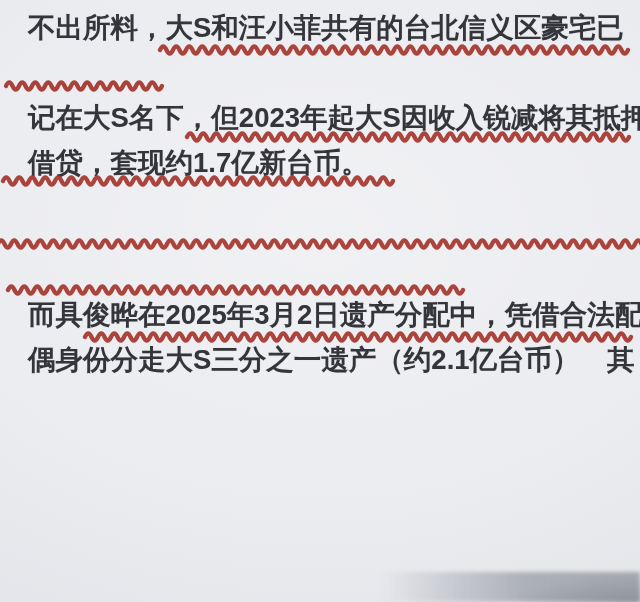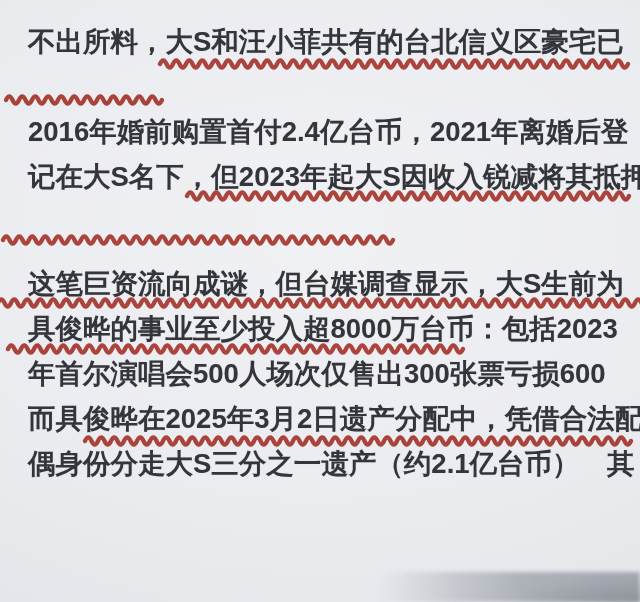--- a/index.html
+++ b/index.html
@@ -6,21 +6,21 @@
   .screen{
     position:relative;
     width:640px;height:602px;
     overflow:hidden;
     background-color:var(--bg,#e9eaee);
     background-image:radial-gradient(130% 95% at 50% 38%,
       rgba(255,255,255,.35) 0%, rgba(255,255,255,.12) 45%, rgba(180,183,194,.18) 100%);
     font-family:"Liberation Sans","DejaVu Sans",sans-serif;
   }
   .article{padding-top:5px;}
-  .para{position:relative;margin-top:14px;}
+  .para{position:relative;}
   .para + .para{margin-top:17px;}
   .line{
     position:relative;
     height:45px;
     display:flex;align-items:center;
     padding-left:28px;
   }
   .txt{
     font-size:27.5px;
     font-weight:600;
@@ -69,50 +69,43 @@
   <svg class="wavy" width="465" height="14" viewBox="0 0 465 14" style="left: 160px; bottom: -7px;">
             <path d="M0 7 q3.25 -7 6.5 0 q3.25 7 6.5 0 q3.25 -7 6.5 0 q3.25 7 6.5 0 q3.25 -7 6.5 0 q3.25 7 6.5 0 q3.25 -7 6.5 0 q3.25 7 6.5 0 q3.25 -7 6.5 0 q3.25 7 6.5 0 q3.25 -7 6.5 0 q3.25 7 6.5 0 q3.25 -7 6.5 0 q3.25 7 6.5 0 q3.25 -7 6.5 0 q3.25 7 6.5 0 q3.25 -7 6.5 0 q3.25 7 6.5 0 q3.25 -7 6.5 0 q3.25 7 6.5 0 q3.25 -7 6.5 0 q3.25 7 6.5 0 q3.25 -7 6.5 0 q3.25 7 6.5 0 q3.25 -7 6.5 0 q3.25 7 6.5 0 q3.25 -7 6.5 0 q3.25 7 6.5 0 q3.25 -7 6.5 0 q3.25 7 6.5 0 q3.25 -7 6.5 0 q3.25 7 6.5 0 q3.25 -7 6.5 0 q3.25 7 6.5 0 q3.25 -7 6.5 0 q3.25 7 6.5 0 q3.25 -7 6.5 0 q3.25 7 6.5 0 q3.25 -7 6.5 0 q3.25 7 6.5 0 q3.25 -7 6.5 0 q3.25 7 6.5 0 q3.25 -7 6.5 0 q3.25 7 6.5 0 q3.25 -7 6.5 0 q3.25 7 6.5 0 q3.25 -7 6.5 0 q3.25 7 6.5 0 q3.25 -7 6.5 0 q3.25 7 6.5 0 q3.25 -7 6.5 0 q3.25 7 6.5 0 q3.25 -7 6.5 0 q3.25 7 6.5 0 q3.25 -7 6.5 0 q3.25 7 6.5 0 q3.25 -7 6.5 0 q3.25 7 6.5 0 q3.25 -7 6.5 0 q3.25 7 6.5 0 q3.25 -7 6.5 0 q3.25 7 6.5 0 q3.25 -7 6.5 0 q3.25 7 6.5 0 q3.25 -7 6.5 0 q3.25 7 6.5 0 q3.25 -7 6.5 0 q3.25 7 6.5 0 q3.25 -7 6.5 0 q3.25 7 6.5 0 q3.25 -7 6.5 0 q3.25 7 6.5 0" fill="none" stroke="#a63a31" stroke-width="4.3" stroke-linecap="round"></path>
           </svg>
         </div>
         <div class="line">
   <svg class="wavy" width="149.4" height="14" viewBox="0 0 149.4 14" style="left: 5.8px; bottom: 2px;">
             <path d="M0 7 q3.25 -7 6.5 0 q3.25 7 6.5 0 q3.25 -7 6.5 0 q3.25 7 6.5 0 q3.25 -7 6.5 0 q3.25 7 6.5 0 q3.25 -7 6.5 0 q3.25 7 6.5 0 q3.25 -7 6.5 0 q3.25 7 6.5 0 q3.25 -7 6.5 0 q3.25 7 6.5 0 q3.25 -7 6.5 0 q3.25 7 6.5 0 q3.25 -7 6.5 0 q3.25 7 6.5 0 q3.25 -7 6.5 0 q3.25 7 6.5 0 q3.25 -7 6.5 0 q3.25 7 6.5 0 q3.25 -7 6.5 0 q3.25 7 6.5 0 q3.25 -7 6.5 0 q3.25 7 6.5 0" fill="none" stroke="#a63a31" stroke-width="4.3" stroke-linecap="round"></path>
           </svg>
         </div>
         <div class="line">
-    <span class="txt">2016年婚前购置首付2.4亿台币，2021年离婚后登</span>
-  </div>
-        <div class="line">
     <span class="txt">记在大S名下，但2023年起大S因收入锐减将其抵押</span>
   <svg class="wavy" width="438" height="14" viewBox="0 0 438 14" style="left: 187px; bottom: -4px;">
             <path d="M0 7 q3.25 -7 6.5 0 q3.25 7 6.5 0 q3.25 -7 6.5 0 q3.25 7 6.5 0 q3.25 -7 6.5 0 q3.25 7 6.5 0 q3.25 -7 6.5 0 q3.25 7 6.5 0 q3.25 -7 6.5 0 q3.25 7 6.5 0 q3.25 -7 6.5 0 q3.25 7 6.5 0 q3.25 -7 6.5 0 q3.25 7 6.5 0 q3.25 -7 6.5 0 q3.25 7 6.5 0 q3.25 -7 6.5 0 q3.25 7 6.5 0 q3.25 -7 6.5 0 q3.25 7 6.5 0 q3.25 -7 6.5 0 q3.25 7 6.5 0 q3.25 -7 6.5 0 q3.25 7 6.5 0 q3.25 -7 6.5 0 q3.25 7 6.5 0 q3.25 -7 6.5 0 q3.25 7 6.5 0 q3.25 -7 6.5 0 q3.25 7 6.5 0 q3.25 -7 6.5 0 q3.25 7 6.5 0 q3.25 -7 6.5 0 q3.25 7 6.5 0 q3.25 -7 6.5 0 q3.25 7 6.5 0 q3.25 -7 6.5 0 q3.25 7 6.5 0 q3.25 -7 6.5 0 q3.25 7 6.5 0 q3.25 -7 6.5 0 q3.25 7 6.5 0 q3.25 -7 6.5 0 q3.25 7 6.5 0 q3.25 -7 6.5 0 q3.25 7 6.5 0 q3.25 -7 6.5 0 q3.25 7 6.5 0 q3.25 -7 6.5 0 q3.25 7 6.5 0 q3.25 -7 6.5 0 q3.25 7 6.5 0 q3.25 -7 6.5 0 q3.25 7 6.5 0 q3.25 -7 6.5 0 q3.25 7 6.5 0 q3.25 -7 6.5 0 q3.25 7 6.5 0 q3.25 -7 6.5 0 q3.25 7 6.5 0 q3.25 -7 6.5 0 q3.25 7 6.5 0 q3.25 -7 6.5 0 q3.25 7 6.5 0 q3.25 -7 6.5 0 q3.25 7 6.5 0 q3.25 -7 6.5 0 q3.25 7 6.5 0" fill="none" stroke="#a63a31" stroke-width="4.3" stroke-linecap="round"></path>
           </svg>
         </div>
         <div class="line">
+    <span class="txt">借贷，套现约1.7亿新台币。</span>
   <svg class="wavy" width="387" height="14" viewBox="0 0 387 14" style="left: 2.8px; bottom: -3px;">
             <path d="M0 7 q3.25 -7 6.5 0 q3.25 7 6.5 0 q3.25 -7 6.5 0 q3.25 7 6.5 0 q3.25 -7 6.5 0 q3.25 7 6.5 0 q3.25 -7 6.5 0 q3.25 7 6.5 0 q3.25 -7 6.5 0 q3.25 7 6.5 0 q3.25 -7 6.5 0 q3.25 7 6.5 0 q3.25 -7 6.5 0 q3.25 7 6.5 0 q3.25 -7 6.5 0 q3.25 7 6.5 0 q3.25 -7 6.5 0 q3.25 7 6.5 0 q3.25 -7 6.5 0 q3.25 7 6.5 0 q3.25 -7 6.5 0 q3.25 7 6.5 0 q3.25 -7 6.5 0 q3.25 7 6.5 0 q3.25 -7 6.5 0 q3.25 7 6.5 0 q3.25 -7 6.5 0 q3.25 7 6.5 0 q3.25 -7 6.5 0 q3.25 7 6.5 0 q3.25 -7 6.5 0 q3.25 7 6.5 0 q3.25 -7 6.5 0 q3.25 7 6.5 0 q3.25 -7 6.5 0 q3.25 7 6.5 0 q3.25 -7 6.5 0 q3.25 7 6.5 0 q3.25 -7 6.5 0 q3.25 7 6.5 0 q3.25 -7 6.5 0 q3.25 7 6.5 0 q3.25 -7 6.5 0 q3.25 7 6.5 0 q3.25 -7 6.5 0 q3.25 7 6.5 0 q3.25 -7 6.5 0 q3.25 7 6.5 0 q3.25 -7 6.5 0 q3.25 7 6.5 0 q3.25 -7 6.5 0 q3.25 7 6.5 0 q3.25 -7 6.5 0 q3.25 7 6.5 0 q3.25 -7 6.5 0 q3.25 7 6.5 0 q3.25 -7 6.5 0 q3.25 7 6.5 0 q3.25 -7 6.5 0 q3.25 7 6.5 0" fill="none" stroke="#a63a31" stroke-width="4.3" stroke-linecap="round"></path>
           </svg>
         </div>
       </div>
       <div class="para">
         <div class="line">
-    <span class="txt">这笔巨资流向成谜，但台媒调查显示，大S生前为</span>
   <svg class="wavy" width="645" height="14" viewBox="0 0 645 14" style="left: -2px; bottom: -4px;">
             <path d="M0 7 q3.25 -7 6.5 0 q3.25 7 6.5 0 q3.25 -7 6.5 0 q3.25 7 6.5 0 q3.25 -7 6.5 0 q3.25 7 6.5 0 q3.25 -7 6.5 0 q3.25 7 6.5 0 q3.25 -7 6.5 0 q3.25 7 6.5 0 q3.25 -7 6.5 0 q3.25 7 6.5 0 q3.25 -7 6.5 0 q3.25 7 6.5 0 q3.25 -7 6.5 0 q3.25 7 6.5 0 q3.25 -7 6.5 0 q3.25 7 6.5 0 q3.25 -7 6.5 0 q3.25 7 6.5 0 q3.25 -7 6.5 0 q3.25 7 6.5 0 q3.25 -7 6.5 0 q3.25 7 6.5 0 q3.25 -7 6.5 0 q3.25 7 6.5 0 q3.25 -7 6.5 0 q3.25 7 6.5 0 q3.25 -7 6.5 0 q3.25 7 6.5 0 q3.25 -7 6.5 0 q3.25 7 6.5 0 q3.25 -7 6.5 0 q3.25 7 6.5 0 q3.25 -7 6.5 0 q3.25 7 6.5 0 q3.25 -7 6.5 0 q3.25 7 6.5 0 q3.25 -7 6.5 0 q3.25 7 6.5 0 q3.25 -7 6.5 0 q3.25 7 6.5 0 q3.25 -7 6.5 0 q3.25 7 6.5 0 q3.25 -7 6.5 0 q3.25 7 6.5 0 q3.25 -7 6.5 0 q3.25 7 6.5 0 q3.25 -7 6.5 0 q3.25 7 6.5 0 q3.25 -7 6.5 0 q3.25 7 6.5 0 q3.25 -7 6.5 0 q3.25 7 6.5 0 q3.25 -7 6.5 0 q3.25 7 6.5 0 q3.25 -7 6.5 0 q3.25 7 6.5 0 q3.25 -7 6.5 0 q3.25 7 6.5 0 q3.25 -7 6.5 0 q3.25 7 6.5 0 q3.25 -7 6.5 0 q3.25 7 6.5 0 q3.25 -7 6.5 0 q3.25 7 6.5 0 q3.25 -7 6.5 0 q3.25 7 6.5 0 q3.25 -7 6.5 0 q3.25 7 6.5 0 q3.25 -7 6.5 0 q3.25 7 6.5 0 q3.25 -7 6.5 0 q3.25 7 6.5 0 q3.25 -7 6.5 0 q3.25 7 6.5 0 q3.25 -7 6.5 0 q3.25 7 6.5 0 q3.25 -7 6.5 0 q3.25 7 6.5 0 q3.25 -7 6.5 0 q3.25 7 6.5 0 q3.25 -7 6.5 0 q3.25 7 6.5 0 q3.25 -7 6.5 0 q3.25 7 6.5 0 q3.25 -7 6.5 0 q3.25 7 6.5 0 q3.25 -7 6.5 0 q3.25 7 6.5 0 q3.25 -7 6.5 0 q3.25 7 6.5 0 q3.25 -7 6.5 0 q3.25 7 6.5 0 q3.25 -7 6.5 0 q3.25 7 6.5 0 q3.25 -7 6.5 0 q3.25 7 6.5 0 q3.25 -7 6.5 0 q3.25 7 6.5 0" fill="none" stroke="#a63a31" stroke-width="4.3" stroke-linecap="round"></path>
           </svg>
         </div>
         <div class="line">
-    <span class="txt">具俊晔的事业至少投入超8000万台币：包括2023</span>
   <svg class="wavy" width="447" height="14" viewBox="0 0 447 14" style="left: 8.2px; bottom: -5px;">
             <path d="M0 7 q3.25 -7 6.5 0 q3.25 7 6.5 0 q3.25 -7 6.5 0 q3.25 7 6.5 0 q3.25 -7 6.5 0 q3.25 7 6.5 0 q3.25 -7 6.5 0 q3.25 7 6.5 0 q3.25 -7 6.5 0 q3.25 7 6.5 0 q3.25 -7 6.5 0 q3.25 7 6.5 0 q3.25 -7 6.5 0 q3.25 7 6.5 0 q3.25 -7 6.5 0 q3.25 7 6.5 0 q3.25 -7 6.5 0 q3.25 7 6.5 0 q3.25 -7 6.5 0 q3.25 7 6.5 0 q3.25 -7 6.5 0 q3.25 7 6.5 0 q3.25 -7 6.5 0 q3.25 7 6.5 0 q3.25 -7 6.5 0 q3.25 7 6.5 0 q3.25 -7 6.5 0 q3.25 7 6.5 0 q3.25 -7 6.5 0 q3.25 7 6.5 0 q3.25 -7 6.5 0 q3.25 7 6.5 0 q3.25 -7 6.5 0 q3.25 7 6.5 0 q3.25 -7 6.5 0 q3.25 7 6.5 0 q3.25 -7 6.5 0 q3.25 7 6.5 0 q3.25 -7 6.5 0 q3.25 7 6.5 0 q3.25 -7 6.5 0 q3.25 7 6.5 0 q3.25 -7 6.5 0 q3.25 7 6.5 0 q3.25 -7 6.5 0 q3.25 7 6.5 0 q3.25 -7 6.5 0 q3.25 7 6.5 0 q3.25 -7 6.5 0 q3.25 7 6.5 0 q3.25 -7 6.5 0 q3.25 7 6.5 0 q3.25 -7 6.5 0 q3.25 7 6.5 0 q3.25 -7 6.5 0 q3.25 7 6.5 0 q3.25 -7 6.5 0 q3.25 7 6.5 0 q3.25 -7 6.5 0 q3.25 7 6.5 0 q3.25 -7 6.5 0 q3.25 7 6.5 0 q3.25 -7 6.5 0 q3.25 7 6.5 0 q3.25 -7 6.5 0 q3.25 7 6.5 0 q3.25 -7 6.5 0 q3.25 7 6.5 0 q3.25 -7 6.5 0 q3.25 7 6.5 0" fill="none" stroke="#a63a31" stroke-width="4.3" stroke-linecap="round"></path>
           </svg>
         </div>
-        <div class="line">
-    <span class="txt">年首尔演唱会500人场次仅售出300张票亏损600</span>
-  </div>
         <div class="line">
     <span class="txt">而具俊晔在2025年3月2日遗产分配中，凭借合法配</span>
   <svg class="wavy" width="546" height="14" viewBox="0 0 546 14" style="left: 85px; bottom: -7px;">
             <path d="M0 7 q3.25 -7 6.5 0 q3.25 7 6.5 0 q3.25 -7 6.5 0 q3.25 7 6.5 0 q3.25 -7 6.5 0 q3.25 7 6.5 0 q3.25 -7 6.5 0 q3.25 7 6.5 0 q3.25 -7 6.5 0 q3.25 7 6.5 0 q3.25 -7 6.5 0 q3.25 7 6.5 0 q3.25 -7 6.5 0 q3.25 7 6.5 0 q3.25 -7 6.5 0 q3.25 7 6.5 0 q3.25 -7 6.5 0 q3.25 7 6.5 0 q3.25 -7 6.5 0 q3.25 7 6.5 0 q3.25 -7 6.5 0 q3.25 7 6.5 0 q3.25 -7 6.5 0 q3.25 7 6.5 0 q3.25 -7 6.5 0 q3.25 7 6.5 0 q3.25 -7 6.5 0 q3.25 7 6.5 0 q3.25 -7 6.5 0 q3.25 7 6.5 0 q3.25 -7 6.5 0 q3.25 7 6.5 0 q3.25 -7 6.5 0 q3.25 7 6.5 0 q3.25 -7 6.5 0 q3.25 7 6.5 0 q3.25 -7 6.5 0 q3.25 7 6.5 0 q3.25 -7 6.5 0 q3.25 7 6.5 0 q3.25 -7 6.5 0 q3.25 7 6.5 0 q3.25 -7 6.5 0 q3.25 7 6.5 0 q3.25 -7 6.5 0 q3.25 7 6.5 0 q3.25 -7 6.5 0 q3.25 7 6.5 0 q3.25 -7 6.5 0 q3.25 7 6.5 0 q3.25 -7 6.5 0 q3.25 7 6.5 0 q3.25 -7 6.5 0 q3.25 7 6.5 0 q3.25 -7 6.5 0 q3.25 7 6.5 0 q3.25 -7 6.5 0 q3.25 7 6.5 0 q3.25 -7 6.5 0 q3.25 7 6.5 0 q3.25 -7 6.5 0 q3.25 7 6.5 0 q3.25 -7 6.5 0 q3.25 7 6.5 0 q3.25 -7 6.5 0 q3.25 7 6.5 0 q3.25 -7 6.5 0 q3.25 7 6.5 0 q3.25 -7 6.5 0 q3.25 7 6.5 0 q3.25 -7 6.5 0 q3.25 7 6.5 0 q3.25 -7 6.5 0 q3.25 7 6.5 0 q3.25 -7 6.5 0 q3.25 7 6.5 0 q3.25 -7 6.5 0 q3.25 7 6.5 0 q3.25 -7 6.5 0 q3.25 7 6.5 0 q3.25 -7 6.5 0 q3.25 7 6.5 0 q3.25 -7 6.5 0 q3.25 7 6.5 0" fill="none" stroke="#a63a31" stroke-width="4.3" stroke-linecap="round"></path>
           </svg>
         </div>
         <div class="line">
     <span class="txt">偶身份分走大S三分之一遗产（约2.1亿台币）　其</span>
   </div>
       </div>

